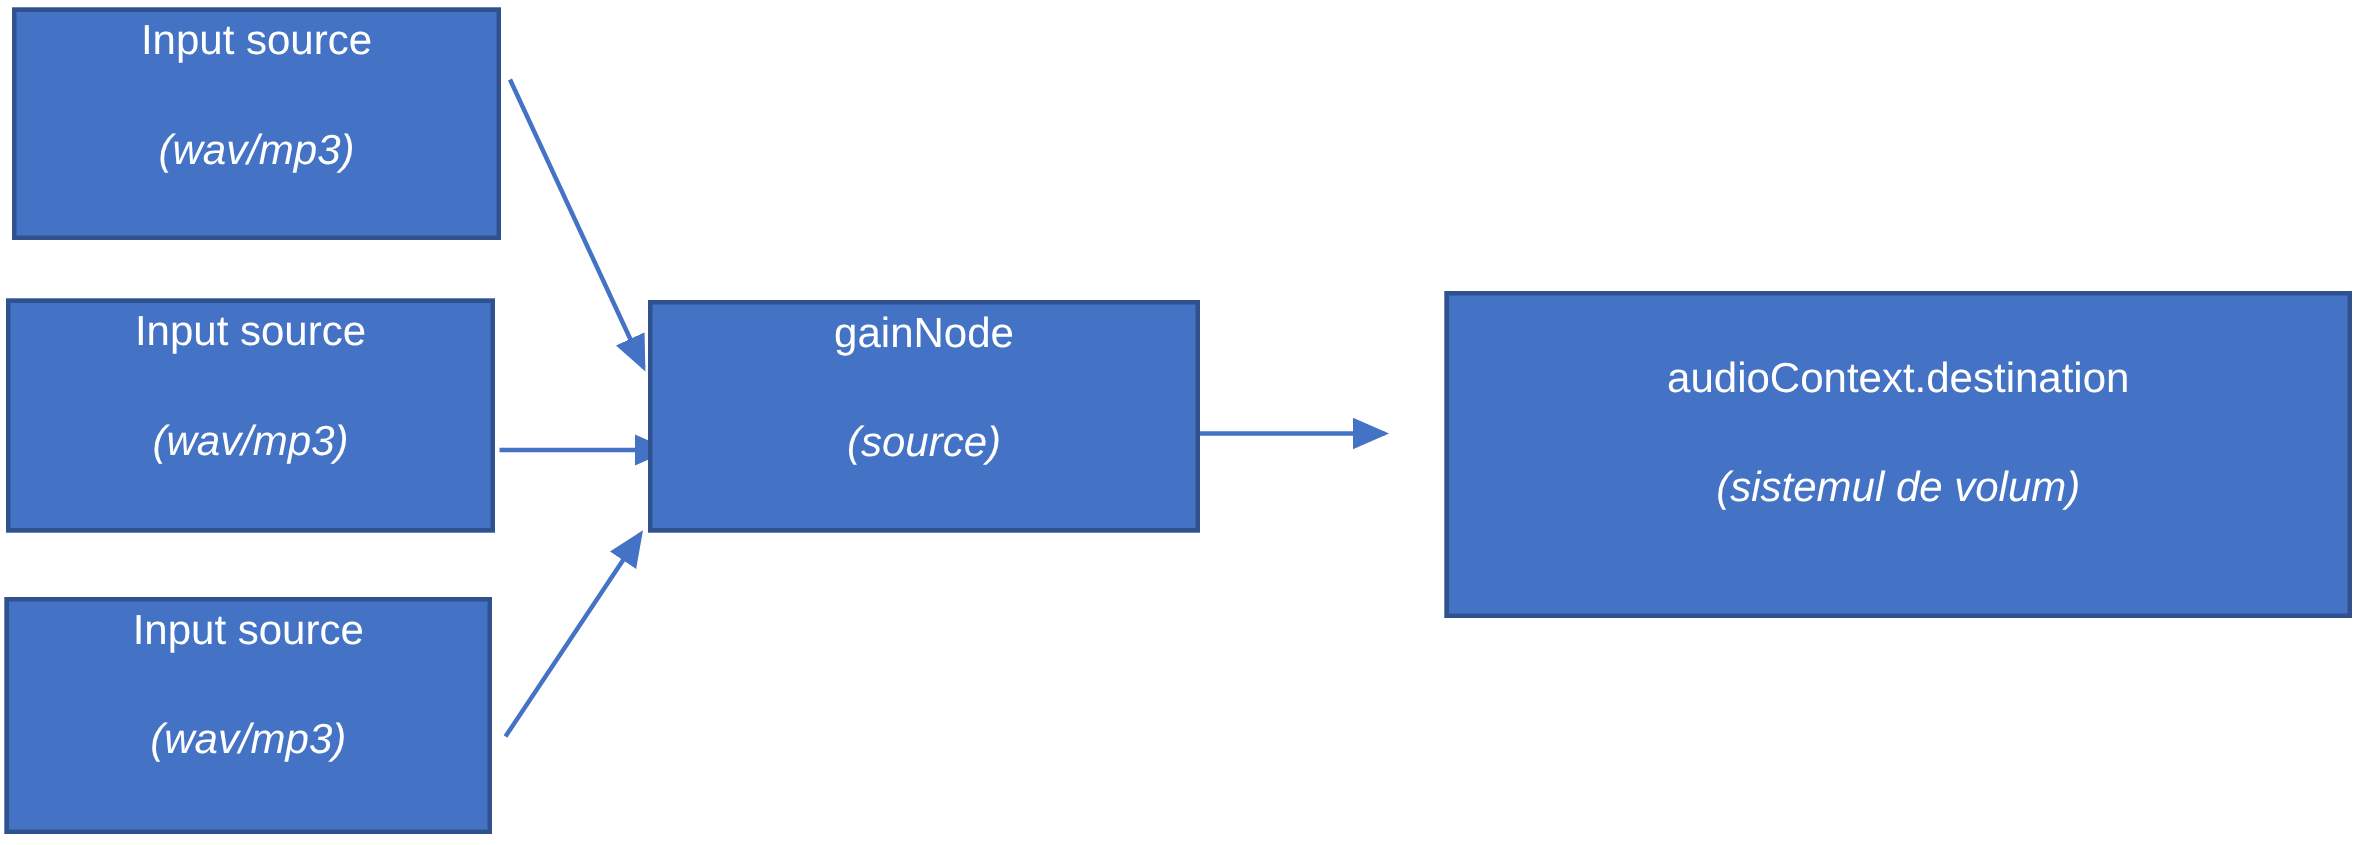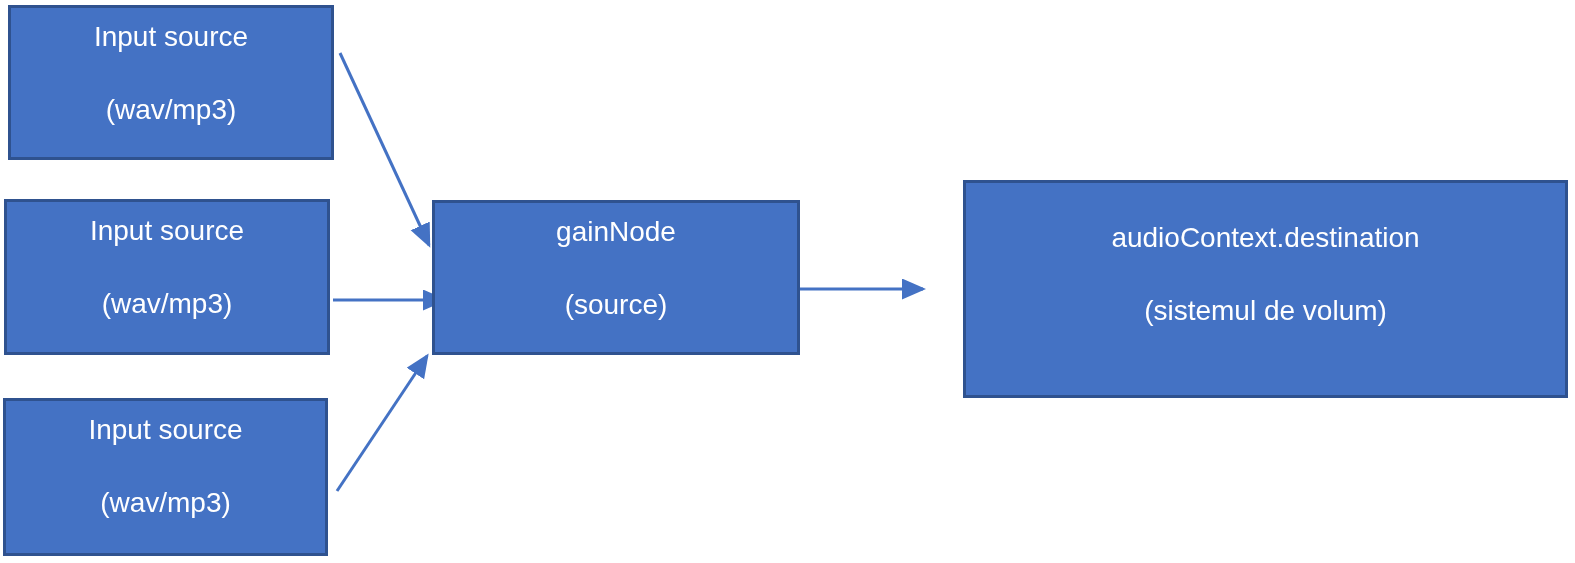--- a/index.html
+++ b/index.html
@@ -30,29 +30,29 @@
   .node {
     position: absolute;
     background: var(--node-fill);
     border: 3px solid var(--node-border);
     color: var(--text);
     font-size: 28px;
     text-align: center;
     display: flex;
     flex-direction: column;
     align-items: center;
-    padding-top: 11px;
+    padding-top: 1px;
   }
   .node .line { line-height: 36px; white-space: nowrap; }
-  .node .line + .line { margin-top: 37px; }
+  .node .line + .line { margin-top: 37px; font-style: italic; }
   .node-input1 { left: 8px;   top: 5px;   width: 326px; height: 155px; }
   .node-input2 { left: 4px;   top: 199px; width: 326px; height: 156px; }
   .node-input3 { left: 3px;   top: 398px; width: 325px; height: 158px; }
   .node-gain   { left: 432px; top: 200px; width: 368px; height: 155px; }
-  .node-dest   { left: 963px; top: 180px; width: 605px; height: 218px; padding-top: 37px; }
+  .node-dest   { left: 963px; top: 194px; width: 605px; height: 218px; padding-top: 37px; }
 </style>
 </head>
 <body>
 
 <div class="canvas">
 
   <svg class="arrows" viewBox="0 0 1575 563" xmlns="http://www.w3.org/2000/svg">
     <defs>
       <marker id="arrowhead" markerWidth="9" markerHeight="8" refX="7" refY="3.5" orient="auto" markerUnits="strokeWidth">
         <path class="arrowhead-glyph" d="M0,0 L8,3.5 L0,7 Z"></path>

